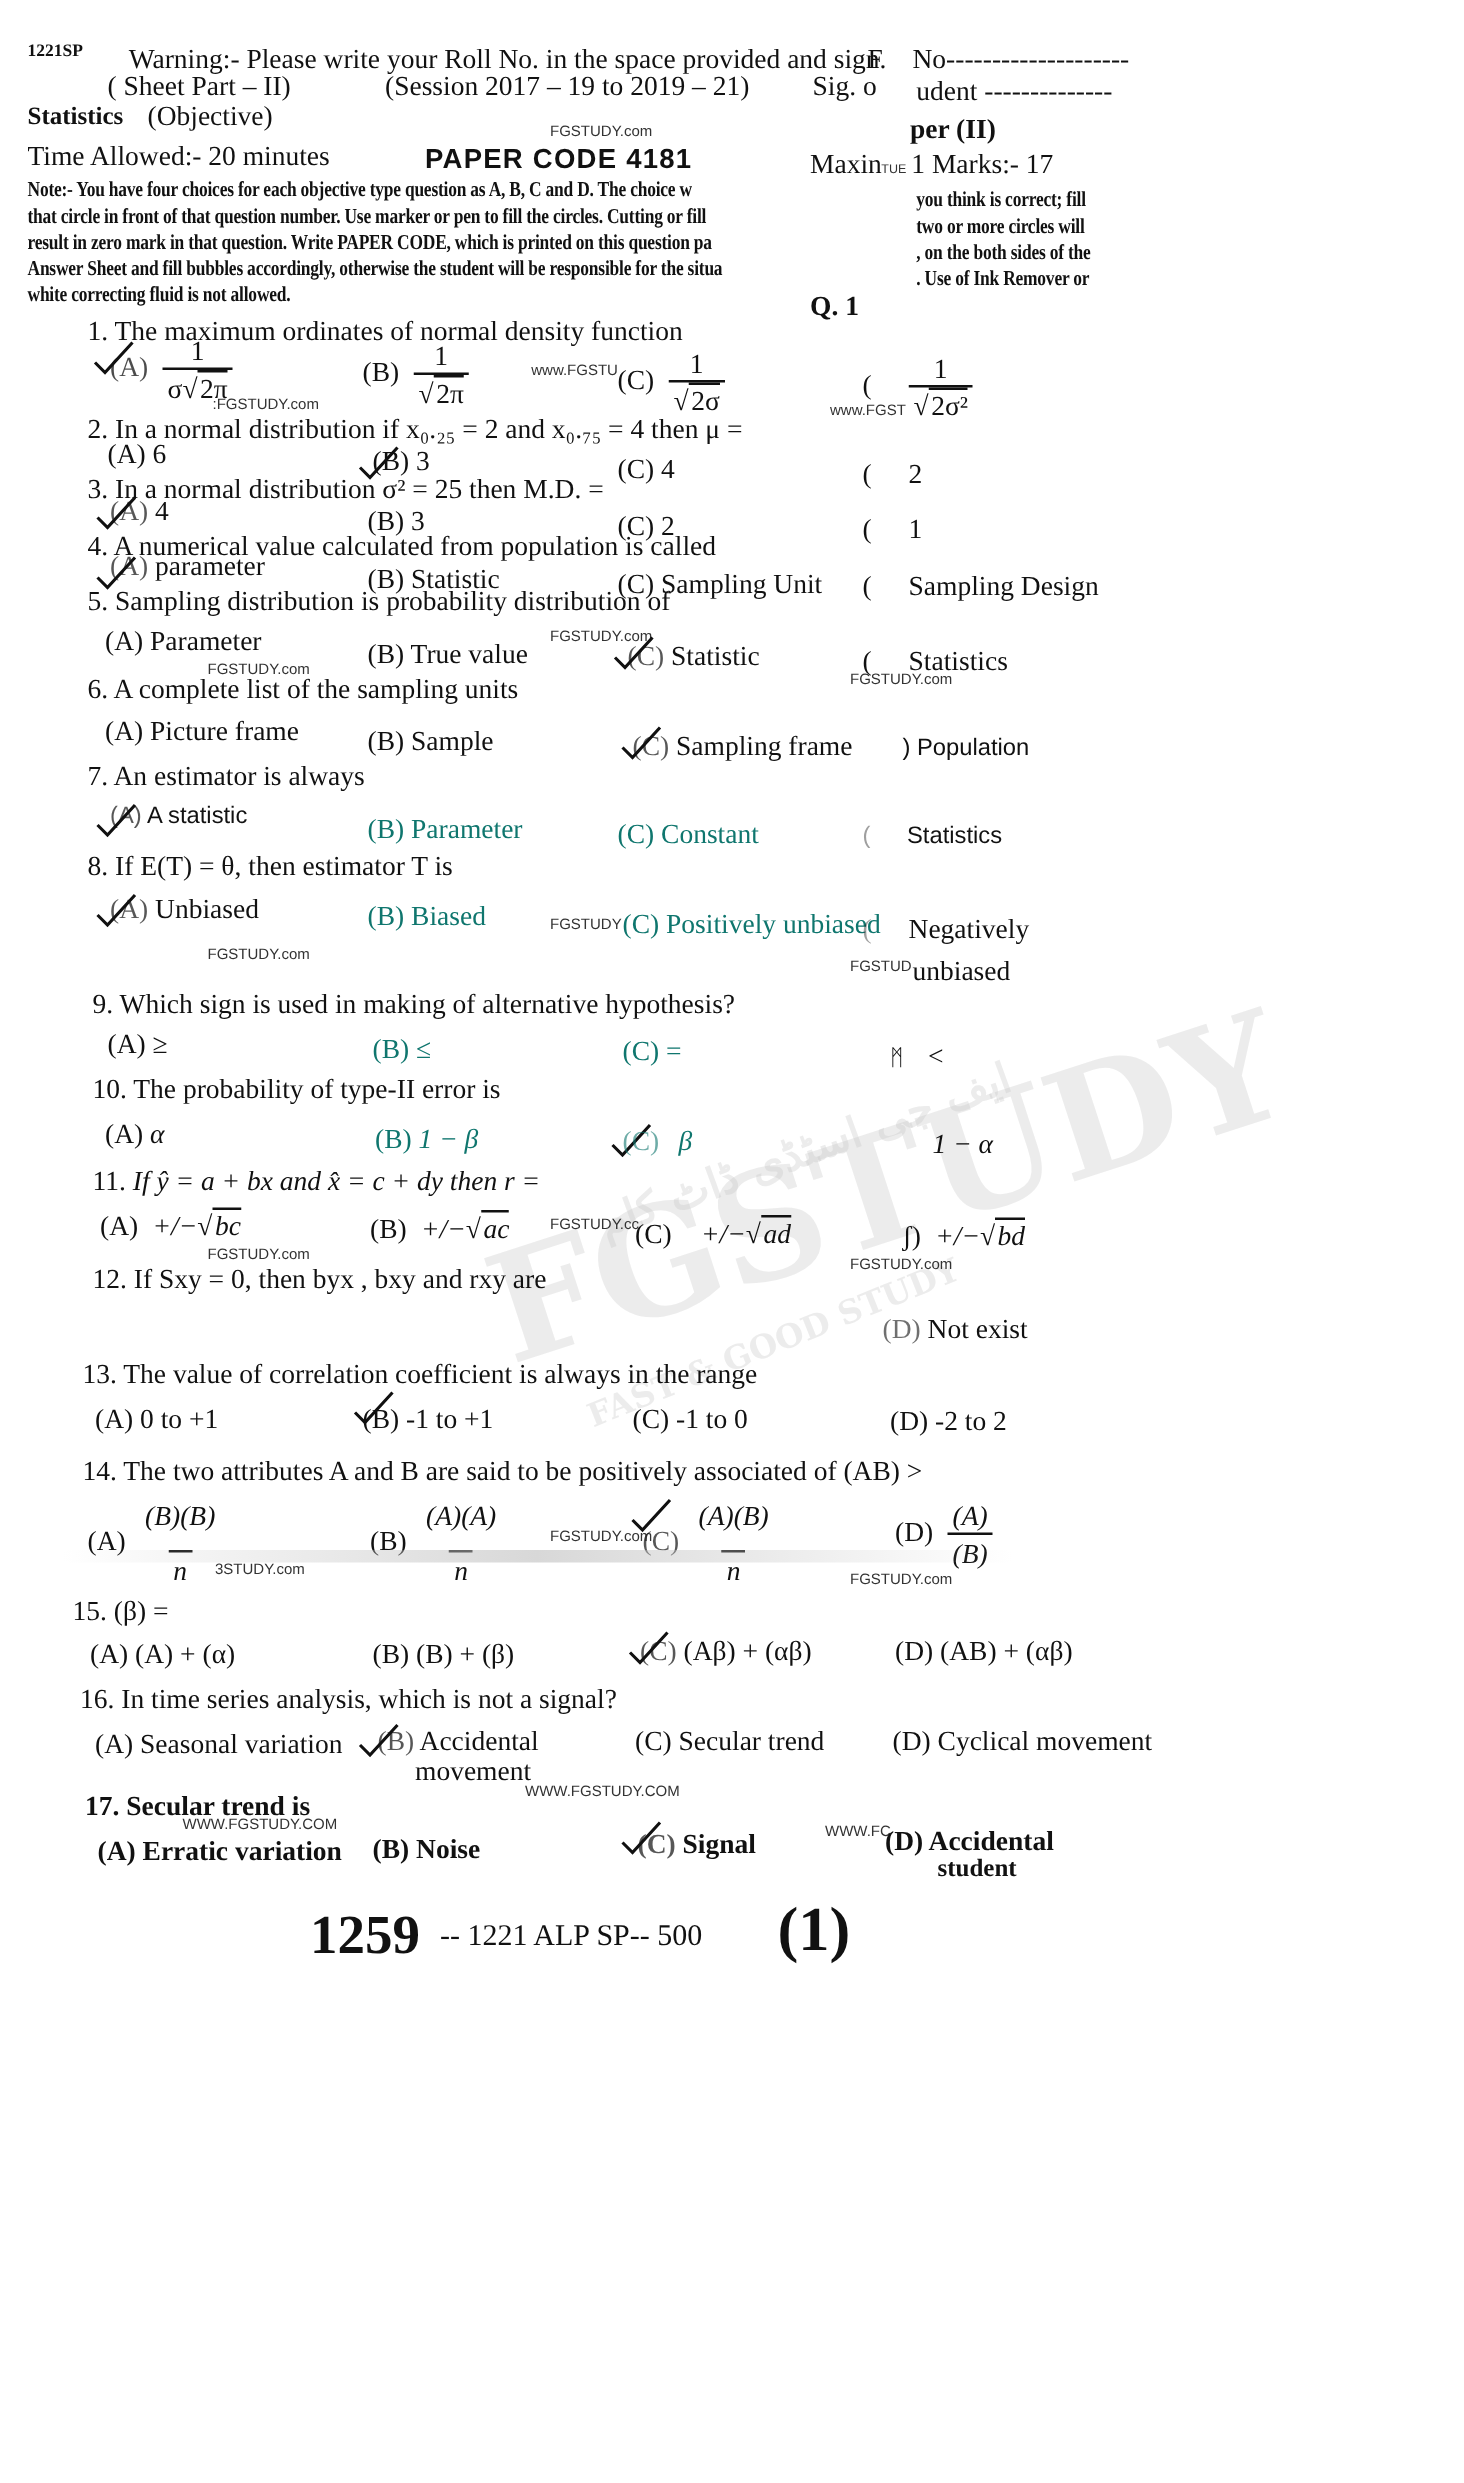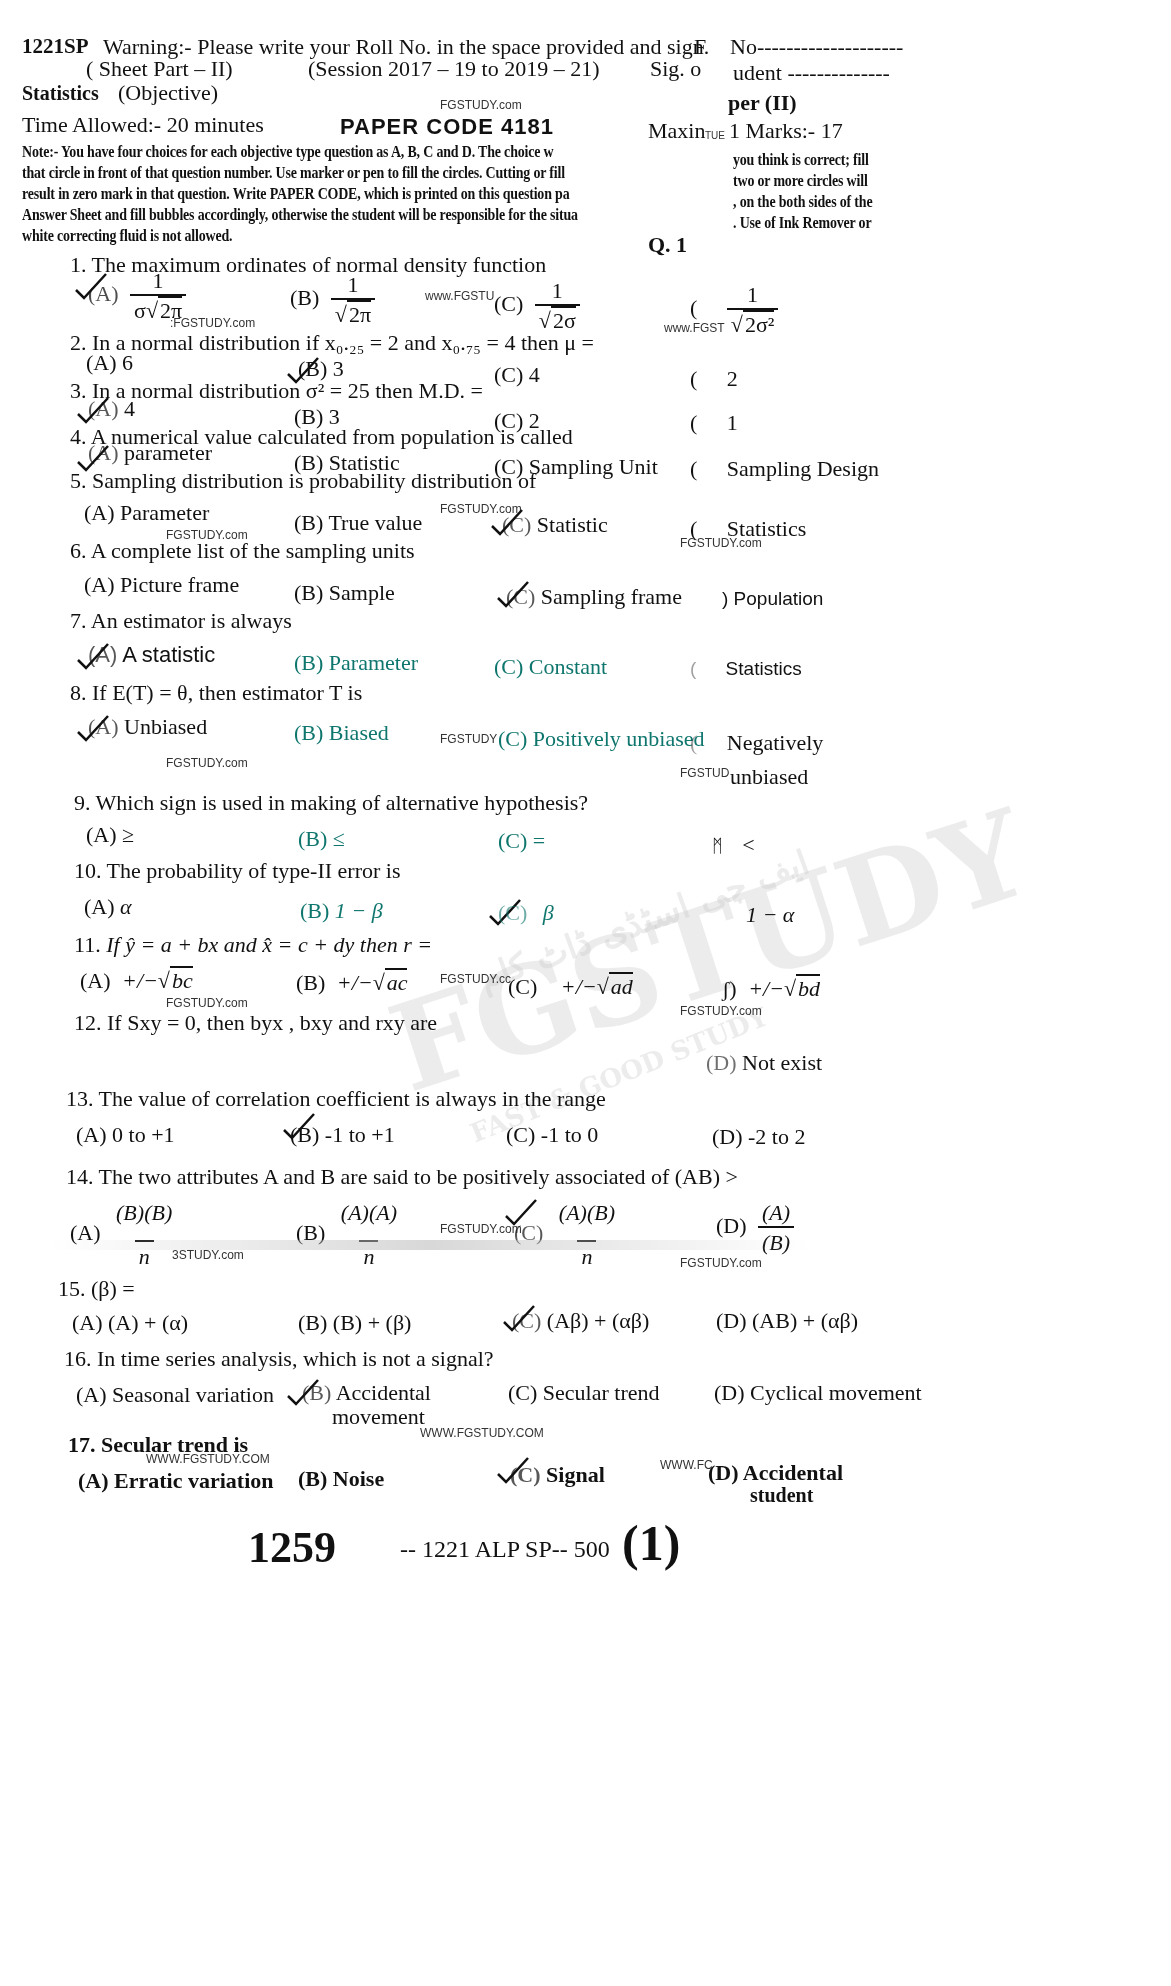--- a/index.html
+++ b/index.html
@@ -28,21 +28,21 @@
   .smudge { position: absolute; background: linear-gradient(90deg, rgba(200,200,200,0), rgba(190,190,190,0.6), rgba(200,200,200,0)); height: 10px; border-radius: 5px; }
   .bgwm { position: absolute; color: rgba(200,200,200,0.35); font-family: "DejaVu Serif", serif; font-weight: bold; }
 </style>
 </head>
 <body>
 
 <div class="bgwm" style="left:380px; top:880px; font-size:120px; transform:rotate(-18deg);">FGSTUDY</div>
 <div class="bgwm" style="left:460px; top:1060px; font-size:26px; transform:rotate(-22deg);">FAST &amp; GOOD STUDY</div>
 <div class="bgwm" style="left:470px; top:900px; font-size:34px; transform:rotate(-20deg);">ایف جی اسٹڈی ڈاٹ کام</div>
 
-<div class="abs t22" style="left:22px; top:34px; font-weight:bold; font-size:21px;">1221SP</div>
+<div class="abs t22" style="left:22px; top:34px; font-weight:bold; font-size:14px;">1221SP</div>
 <div class="abs t22" style="left:103px; top:34px;">Warning:- Please write your Roll No. in the space provided and sign.</div>
 <div class="abs t22" style="left:694px; top:34px;">F</div>
 <div class="abs t22" style="left:730px; top:34px;">No--------------------</div>
 
 <div class="abs t22" style="left:86px; top:56px;">( Sheet Part – II)</div>
 <div class="abs t22" style="left:308px; top:56px;">(Session 2017 – 19 to 2019 – 21)</div>
 <div class="abs t22" style="left:650px; top:56px;">Sig. o</div>
 <div class="abs t22" style="left:733px; top:60px;">udent --------------</div>
 
 <div class="abs t22 bold" style="left:22px; top:82px; font-size:20px;">Statistics</div>
@@ -165,21 +165,21 @@
     </svg></div>
 <div class="abs opt" style="left:506px; top:584px;"><span style="opacity:0.7">(C)</span> <span>Sampling frame</span></div>
 <div class="abs opt" style="left:722px; top:588px; font-family:'Liberation Sans',sans-serif; font-size:19px;"><span>)</span> <span>Population</span></div>
 
 <div class="abs q" style="left:70px; top:608px;">
   <span>7.</span> <span>An estimator is always</span>
 </div>
 <div class="tick" style="left:76px; top:642px;"><svg viewBox="0 0 34 28">
       <path d="M2 18 L10 26 L32 2" stroke="#111" stroke-width="2.5" fill="none"></path>
     </svg></div>
-<div class="abs opt" style="left:88px; top:642px; font-family:'Liberation Sans',sans-serif; font-size:22px;"><span style="opacity:0.7">(A)</span> <span>A statistic</span></div>
+<div class="abs opt" style="left:88px; top:642px; font-family:'Liberation Sans',sans-serif; font-size:19px;"><span style="opacity:0.7">(A)</span> <span>A statistic</span></div>
 <div class="abs opt faded" style="left:294px; top:650px;"><span>(B)</span> <span>Parameter</span></div>
 <div class="abs opt faded" style="left:494px; top:654px;"><span>(C)</span> <span>Constant</span></div>
 <div class="abs opt" style="left:690px; top:658px; font-family:'Liberation Sans',sans-serif; font-size:19px;"><span style="opacity:0.4">(</span> <span style="margin-left:24px;">Statistics</span></div>
 
 <div class="abs q" style="left:70px; top:680px;">
   <span>8.</span> <span>If E(T) = θ, then estimator T is</span>
 </div>
 <div class="tick" style="left:76px; top:714px;"><svg viewBox="0 0 34 28">
       <path d="M2 18 L10 26 L32 2" stroke="#111" stroke-width="2.5" fill="none"></path>
     </svg></div>
@@ -312,14 +312,14 @@
 <div class="abs opt bold" style="left:298px; top:1466px;"><span>(B)</span> <span>Noise</span></div>
 <div class="tick" style="left:496px; top:1456px;"><svg viewBox="0 0 34 28">
       <path d="M2 18 L10 26 L32 2" stroke="#111" stroke-width="2.5" fill="none"></path>
     </svg></div>
 <div class="abs opt bold" style="left:510px; top:1462px;"><span style="opacity:0.7">(C)</span> <span>Signal</span></div>
 <div class="abs wm" style="left:660px; top:1458px;">WWW.FC</div>
 <div class="abs opt bold" style="left:708px; top:1460px;"><span>(D)</span> <span>Accidental</span></div>
 <div class="abs opt bold" style="left:750px; top:1484px; font-size:20px;">student</div>
 
 <div class="abs big-footer" style="left:248px; top:1522px;">1259</div>
-<div class="abs mid-footer" style="left:352px; top:1536px;margin-left:48px;">-- 1221 ALP SP-- 500</div>
+<div class="abs mid-footer" style="left:352px; top:1536px;">-- 1221 ALP SP-- 500</div>
 <div class="abs huge-footer" style="left:622px; top:1514px;">(1)</div>
 
 </body></html>

